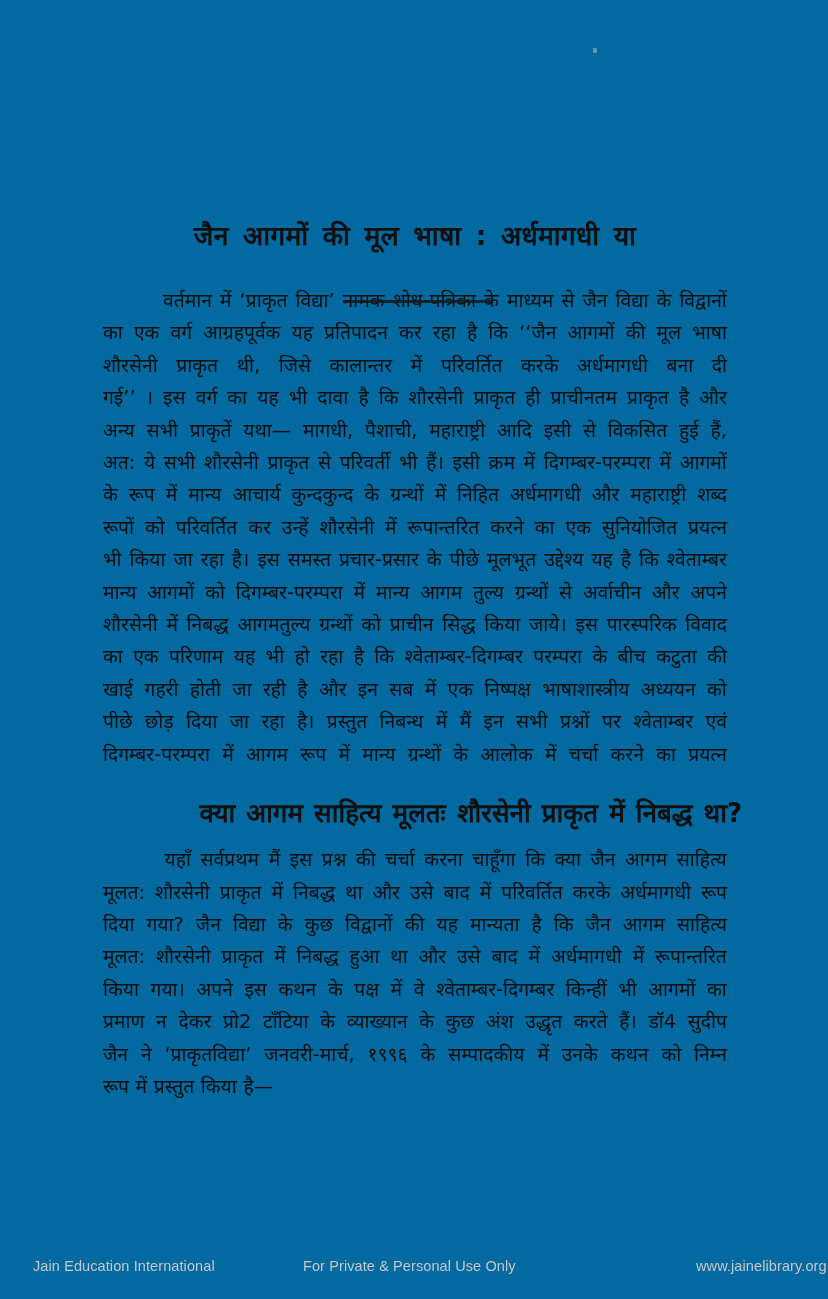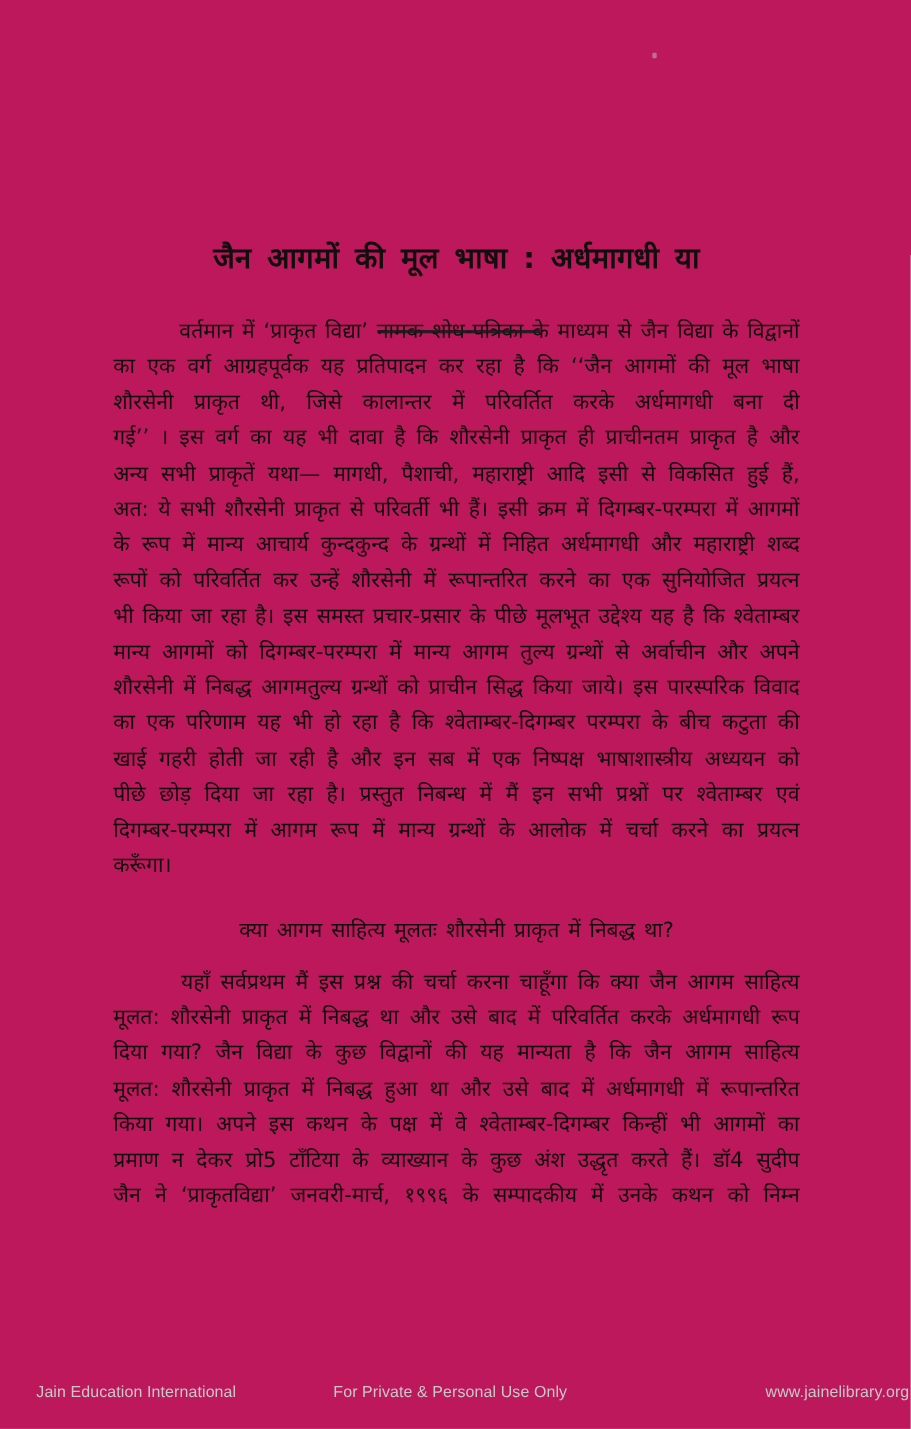--- a/index.html
+++ b/index.html
@@ -6,21 +6,21 @@
   html, body {
     margin: 0;
     padding: 0;
     background: #ffffff;
   }
   .page {
     position: relative;
     width: 828px;
     height: 1299px;
     margin: 0 auto;
-    background: #be185d;
+    background: #0369a1;
     overflow: hidden;
     font-family: "DejaVu Sans", "Liberation Sans", sans-serif;
     color: #100f0d;
   }
 
   
   .scan-speck {
     position: absolute;
     left: 593px;
     top: 48px;
@@ -82,25 +82,25 @@
     white-space: nowrap;
   }
   .tline.just {
     display: flex;
     justify-content: space-between;
   }
   .tline.just > span { display: inline-block; }
 
   
   .subhead {
-    font-size: 19px;
-    font-weight: 400;
+    font-size: 26px;
+    font-weight: 700;
     line-height: 32px;
     margin: 26px 0 6px 0;
-    text-align: center;
+    text-align: right;
     word-spacing: 2px;
   }
 
   
   .footer {
     position: absolute;
     left: 0;
     top: 1258px;
     width: 696px;
     height: 24px;
@@ -365,21 +365,20 @@
           <span>मान्य</span>
           <span>ग्रन्थों</span>
           <span>के</span>
           <span>आलोक</span>
           <span>में</span>
           <span>चर्चा</span>
           <span>करने</span>
           <span>का</span>
           <span>प्रयत्न</span>
         </span>
-        <span class="tline"><span>करूँगा।</span></span>
       </p>
 
     <h2 class="subhead">क्या आगम साहित्य मूलतः शौरसेनी प्राकृत में निबद्ध था?</h2>
 
     <p class="para">
         <span class="tline just">
           <span class="indent"></span>
           <span>यहाँ</span>
           <span>सर्वप्रथम</span>
           <span>मैं</span>
@@ -457,21 +456,21 @@
           <span>श्वेताम्बर-दिगम्बर</span>
           <span>किन्हीं</span>
           <span>भी</span>
           <span>आगमों</span>
           <span>का</span>
         </span>
         <span class="tline just">
           <span>प्रमाण</span>
           <span>न</span>
           <span>देकर</span>
-          <span>प्रो5</span>
+          <span>प्रो2</span>
           <span>टाँटिया</span>
           <span>के</span>
           <span>व्याख्यान</span>
           <span>के</span>
           <span>कुछ</span>
           <span>अंश</span>
           <span>उद्धृत</span>
           <span>करते</span>
           <span>हैं।</span>
           <span>डॉ4</span>
@@ -484,20 +483,21 @@
           <span>जनवरी-मार्च,</span>
           <span>१९९६</span>
           <span>के</span>
           <span>सम्पादकीय</span>
           <span>में</span>
           <span>उनके</span>
           <span>कथन</span>
           <span>को</span>
           <span>निम्न</span>
         </span>
+        <span class="tline"><span>रूप में प्रस्तुत किया है—</span></span>
       </p>
 
   </div>
 
   <div class="footer">
     <span class="f-left">Jain Education International</span>
     <span class="f-center">For Private &amp; Personal Use Only</span>
     <span class="f-right">www.jainelibrary.org</span>
   </div>
 

